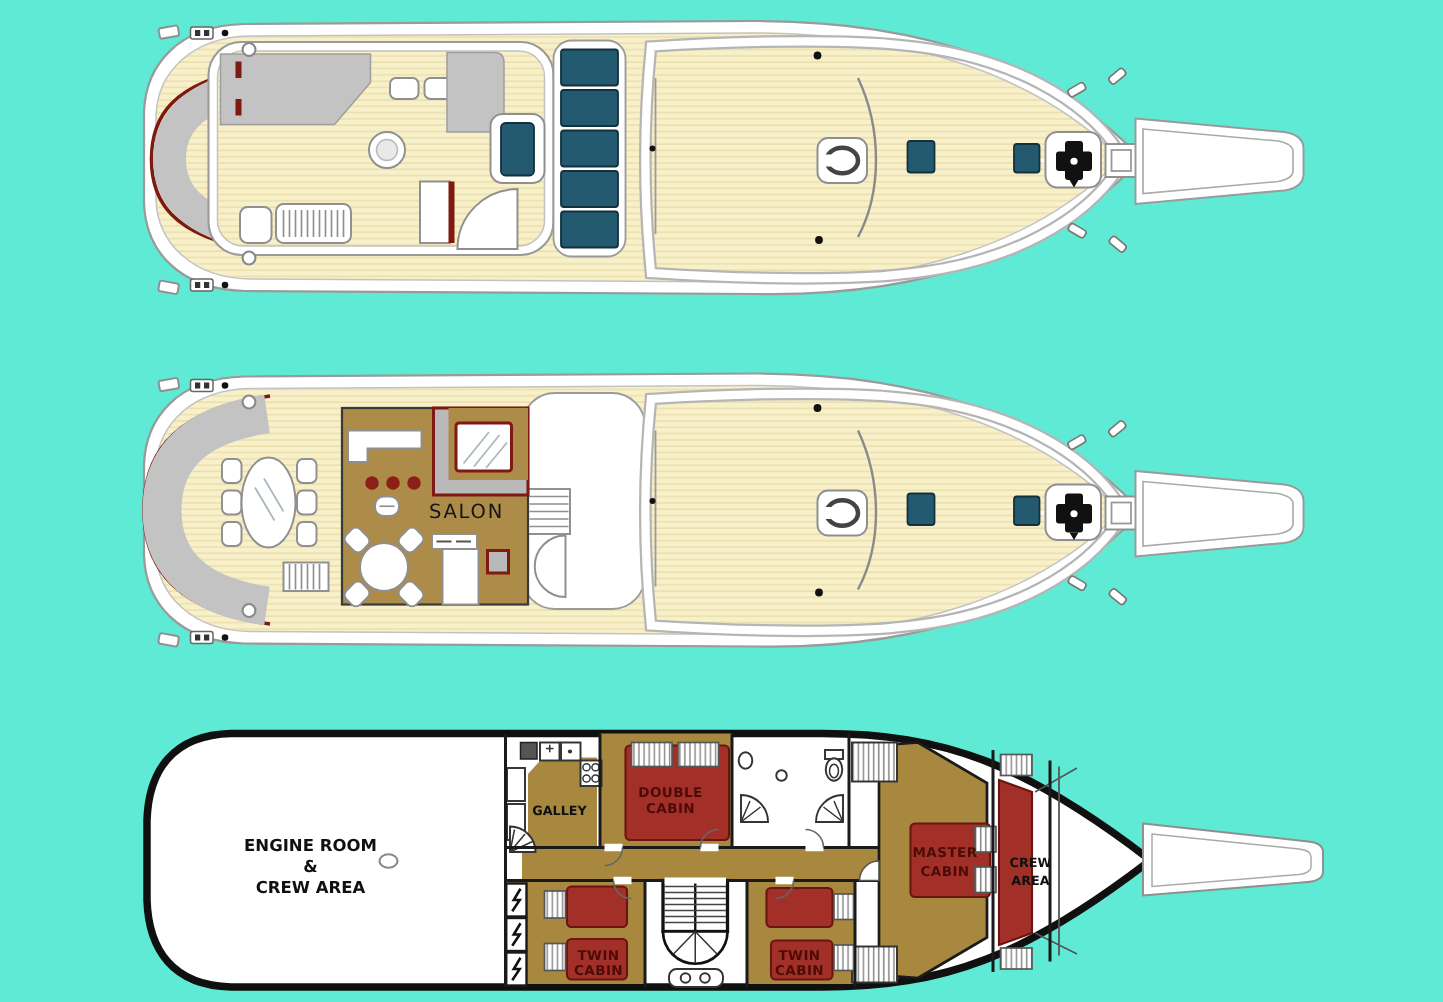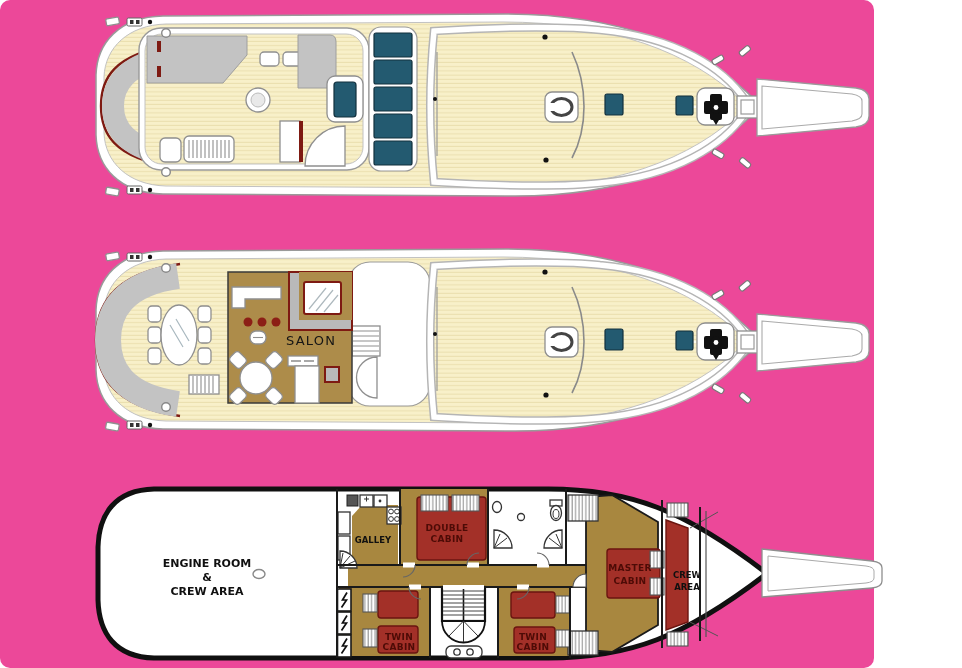--- a/index.html
+++ b/index.html
@@ -1,16 +1,16 @@
 <!DOCTYPE html>
 <html style="--deck-plank: #f8f0c9; --plank-line: #eadfae; --hull-line: #9a9a9a; --hull-black: #101010; --seat-gray: #c3c3c3; --trim-maroon: #7e1a12; --glass-teal: #235a70; --floor-gold: #ad8c4a; --floor-gold-lower: #a8873f; --bed-red: #a33028; --bed-label-red: #4d0b06; --text-black: #101010;"><head>
 <meta charset="utf-8">
 <style>
   html,body{margin:0;padding:0;background:#ffffff;}
-  .stage{width:874px;height:668px;position:relative;background:#ec4899;border-radius:10px;}
+  .stage{width:962px;height:668px;position:relative;background:#5eead4;}
   svg{display:block;}
   text{font-family:"DejaVu Sans","Liberation Sans",sans-serif;}
   
   .w   {fill:#ffffff;stroke:#8f8f8f;stroke-width:1.3;}
   .wl  {stroke:#8f8f8f;stroke-width:1.1;fill:none;}
   .hull{fill:#ffffff;stroke:var(--hull-line,#9a9a9a);stroke-width:1.5;}
   .plk {fill:url(#plank);stroke:#c2c2c2;stroke-width:1;}
   .gray{fill:var(--seat-gray,#c3c3c3);stroke:#9e9e9e;stroke-width:1;}
   .teal{fill:var(--glass-teal,#235a70);stroke:#12303d;stroke-width:1.2;}
   .gold{fill:var(--floor-gold,#ad8c4a);}

